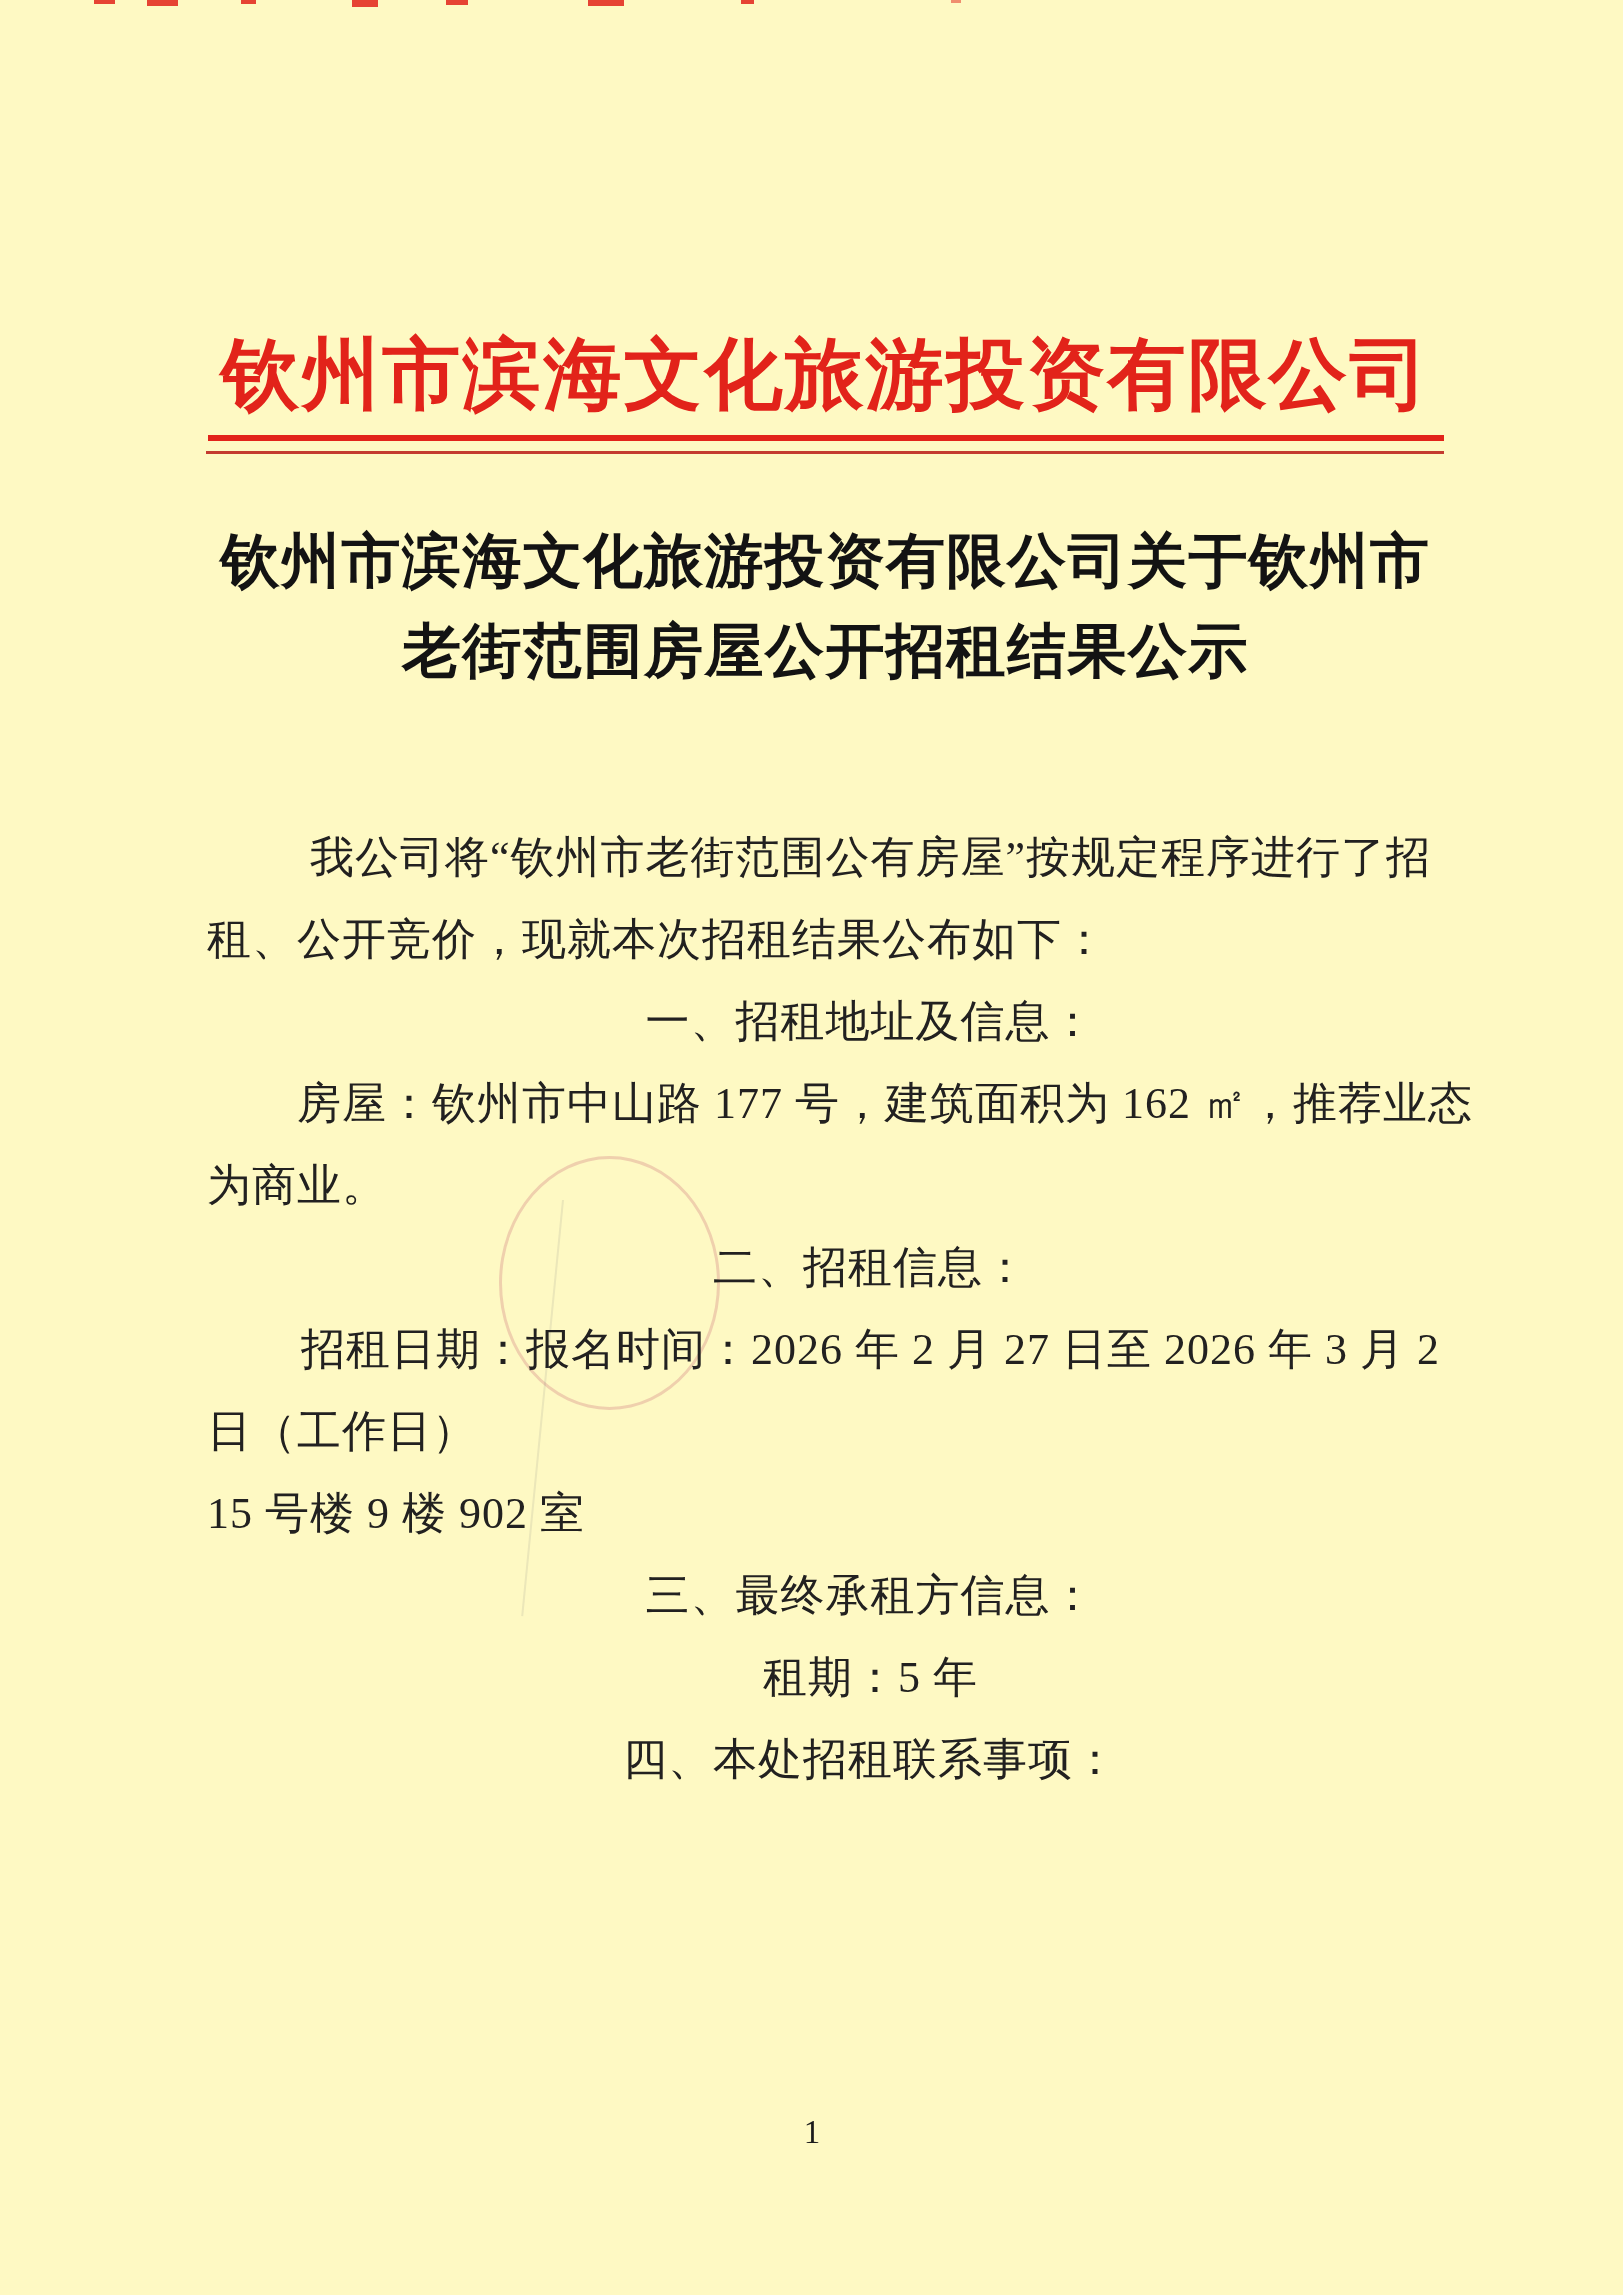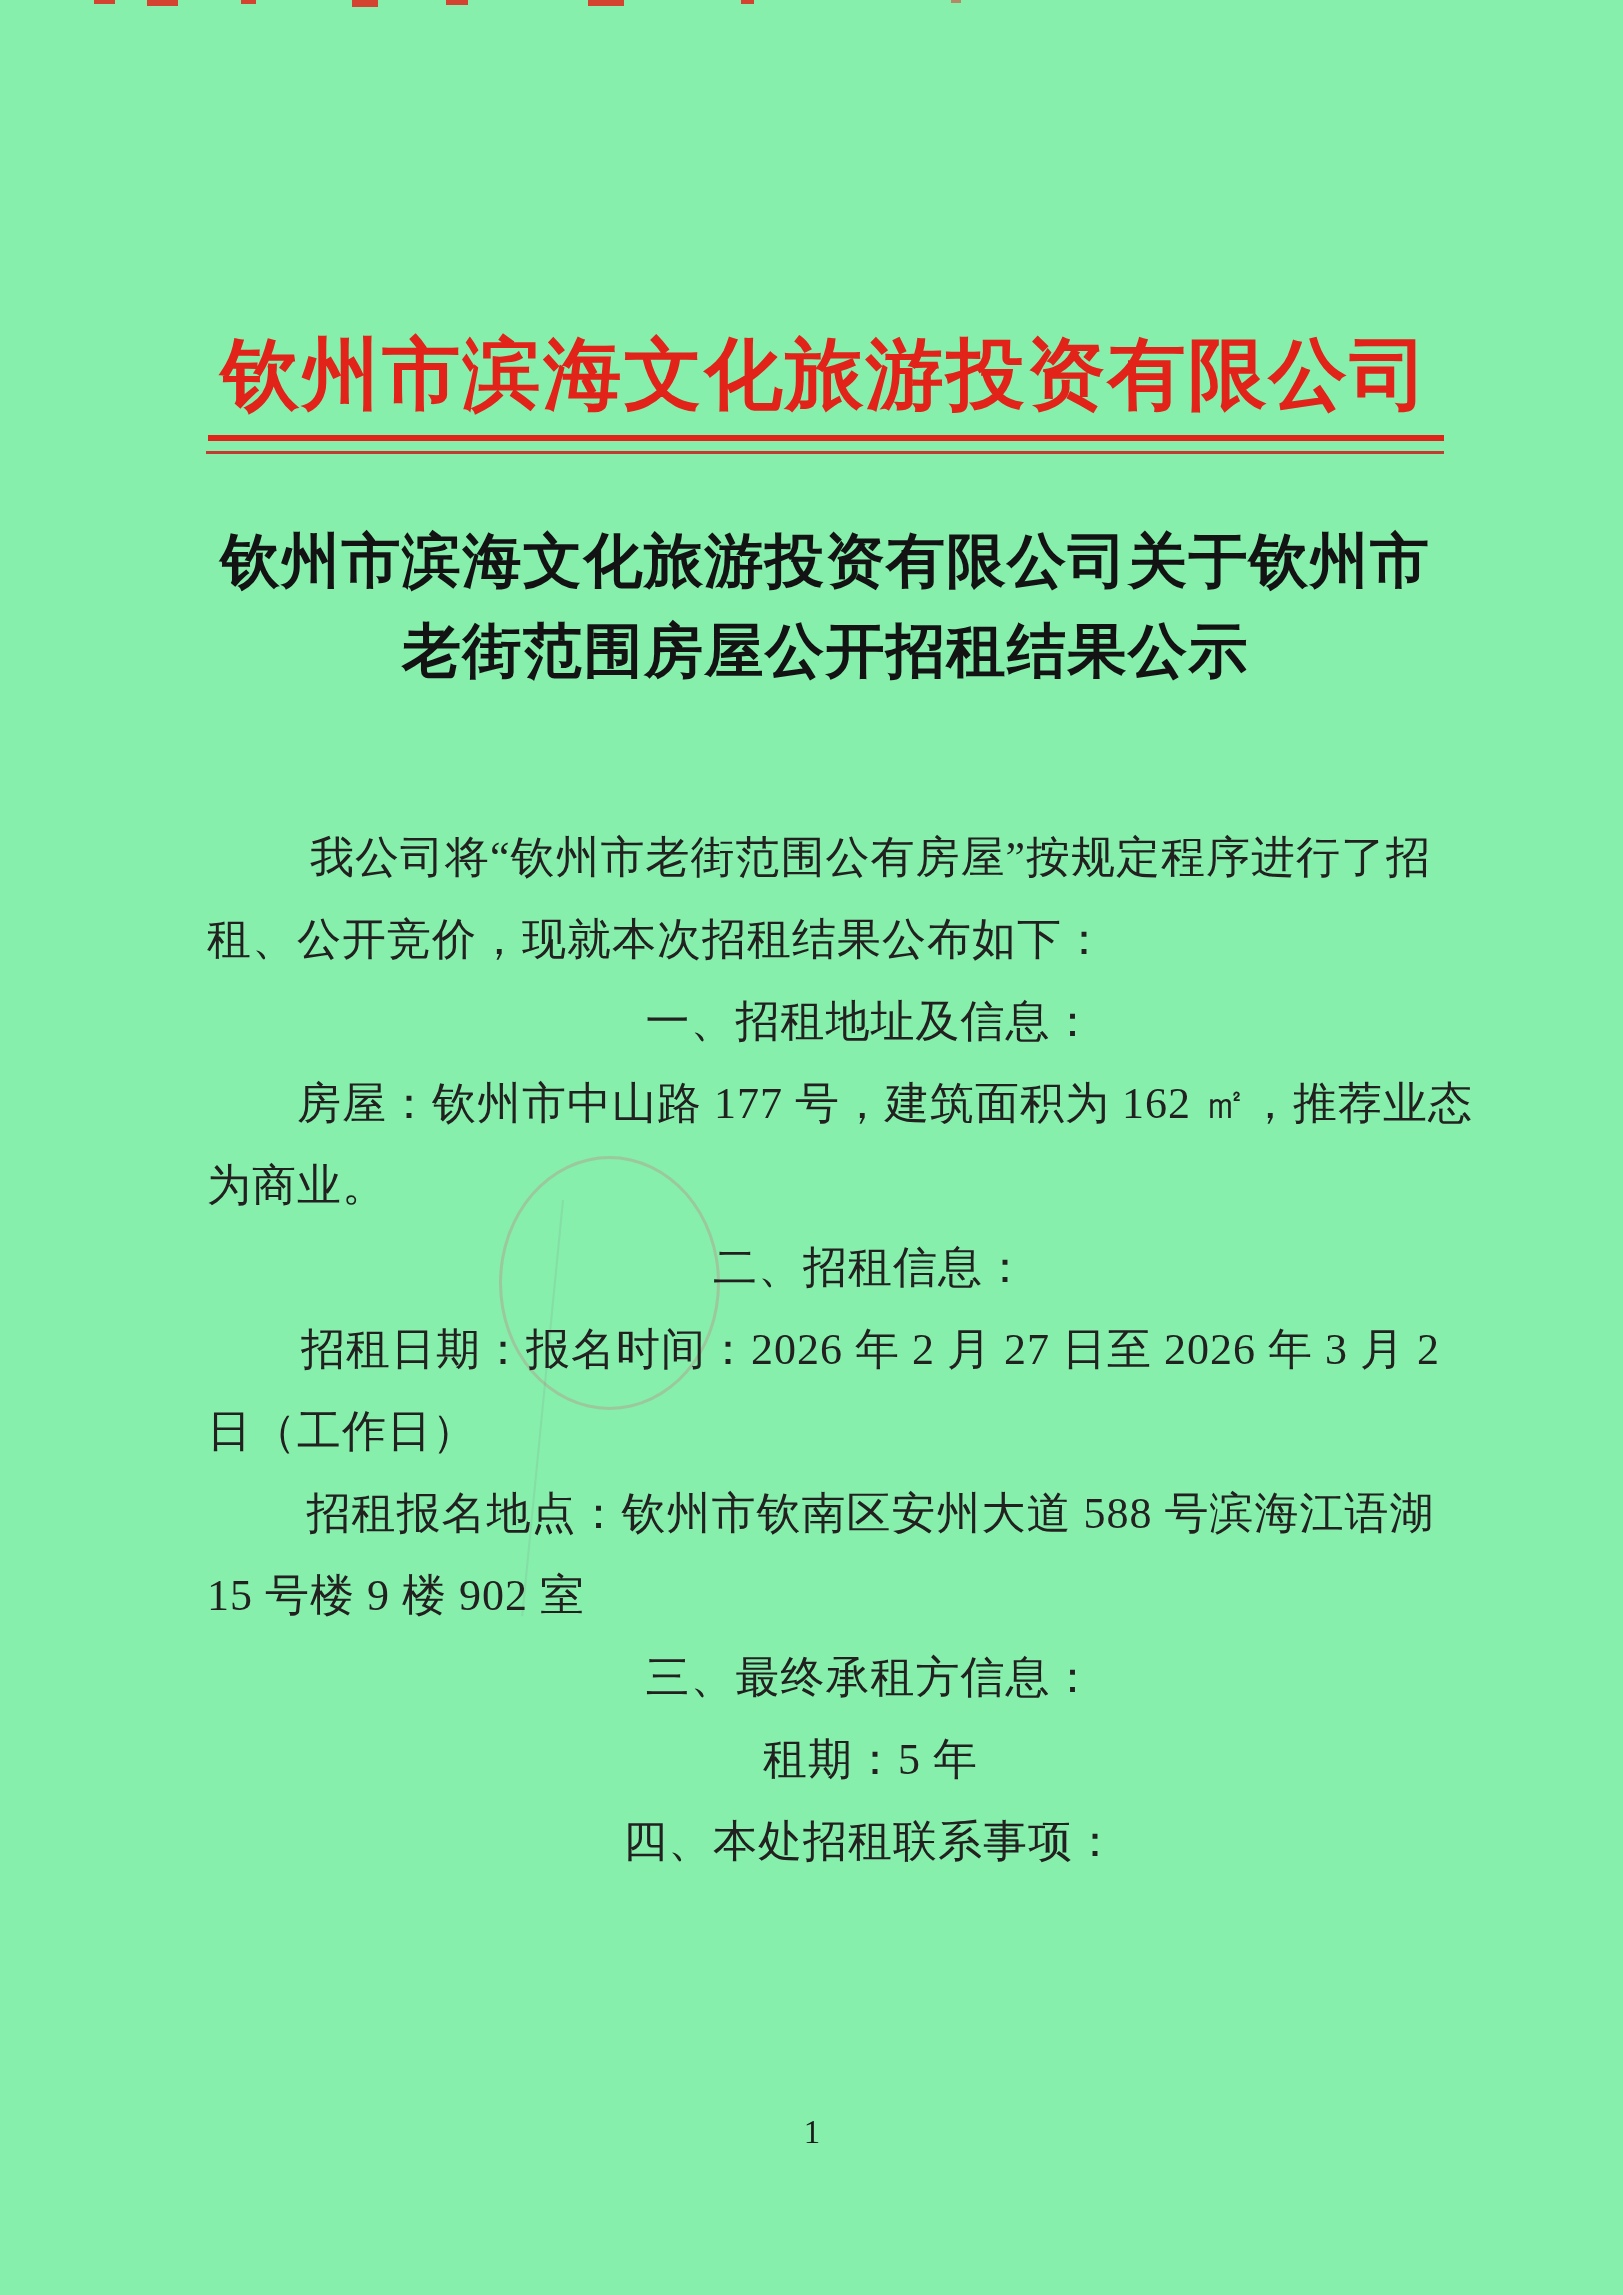--- a/index.html
+++ b/index.html
@@ -4,21 +4,21 @@
 <style>
   html, body {
     margin: 0;
     padding: 0;
     background: #e9e9e9;
   }
   .page {
     position: relative;
     width: 1624px;
     height: 2295px;
-    background: #86efac;
+    background: #fef9c3;
     overflow: hidden;
     font-family: "Liberation Serif", "DejaVu Serif", serif;
   }
 
   
   .top-dash {
     position: absolute;
     top: 0;
     background: #e2231a;
     opacity: 0.85;
@@ -156,21 +156,20 @@
 
   <div class="body-text">
     <div class="line ind">我公司将“钦州市老街范围公有房屋”按规定程序进行了招</div>
     <div class="line">租、公开竞价，现就本次招租结果公布如下：</div>
     <div class="line ind">一、招租地址及信息：</div>
     <div class="line ind">房屋：钦州市中山路 177 号，建筑面积为 162 ㎡，推荐业态</div>
     <div class="line">为商业。</div>
     <div class="line ind">二、招租信息：</div>
     <div class="line ind">招租日期：报名时间：2026 年 2 月 27 日至 2026 年 3 月 2</div>
     <div class="line">日（工作日）</div>
-    <div class="line ind">招租报名地点：钦州市钦南区安州大道 588 号滨海江语湖</div>
     <div class="line">15 号楼 9 楼 902 室</div>
     <div class="line ind">三、最终承租方信息：</div>
     <div class="line ind">租期：5 年</div>
     <div class="line ind">四、本处招租联系事项：</div>
   </div>
 
   <div class="page-number">1</div>
 
 </div>
 

